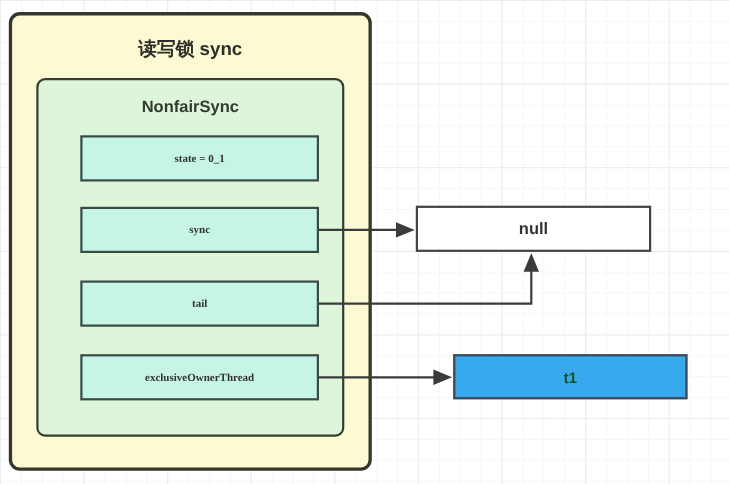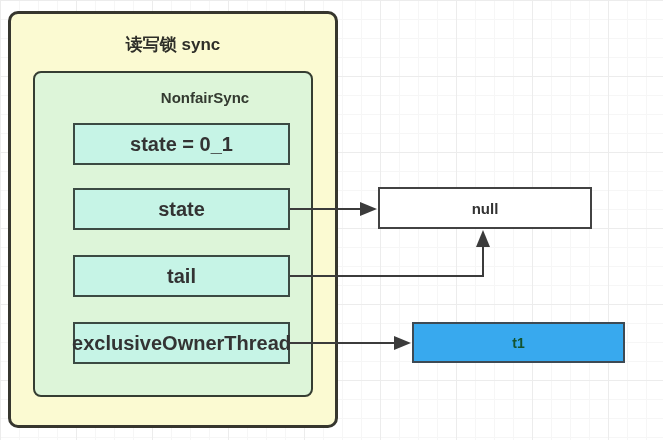--- a/index.html
+++ b/index.html
@@ -44,27 +44,28 @@
   .inner-box {
     left: 33px; top: 71px; width: 280px; height: 326px;
     background: #ddf5d9;
     border: 2px solid #353d32;
     border-radius: 8px;
   }
   .inner-title {
     position: absolute;
     left: 33px; top: 84px; width: 280px; height: 26px;
     display: flex; align-items: center; justify-content: center;
-    font-size: 15px; font-weight: bold; color: #333a30; padding-left: 32px;
+    font-size: 15px; font-weight: bold; color: #333a30;
   }
   .field-box {
     left: 73px; width: 217px; height: 42px;
     background: #c6f4e6;
     border: 2px solid #3b4a43;
-    font-size: 20px;
+    font-size: 10px;
+    font-family: Liberation Serif, serif;
   }
   .field-state { top: 123px; }
   .field-head  { top: 188px; }
   .field-tail  { top: 255px; }
   .field-eot   { top: 322px; }
   .null-box {
     left: 378px; top: 187px; width: 214px; height: 42px;
     background: #ffffff;
     border: 2px solid #424242;
     font-size: 15px;
@@ -87,21 +88,21 @@
 
 <div class="canvas">
 
   <div class="box outer-box"></div>
   <div class="outer-title">读写锁 sync</div>
 
   <div class="box inner-box"></div>
   <div class="inner-title">NonfairSync</div>
 
   <div class="box field-box field-state">state = 0_1</div>
-  <div class="box field-box field-head">state</div>
+  <div class="box field-box field-head">sync</div>
   <div class="box field-box field-tail">tail</div>
   <div class="box null-box">null</div>
 
   <div class="box field-box field-eot">exclusiveOwnerThread</div>
   <div class="box t1-box">t1</div>
 
   <svg class="arrow-layer" viewBox="0 0 663 440" xmlns="http://www.w3.org/2000/svg">
 
     <g>
       <line x1="290" y1="209" x2="361" y2="209" stroke="#3b3b3b" stroke-width="2"></line>

